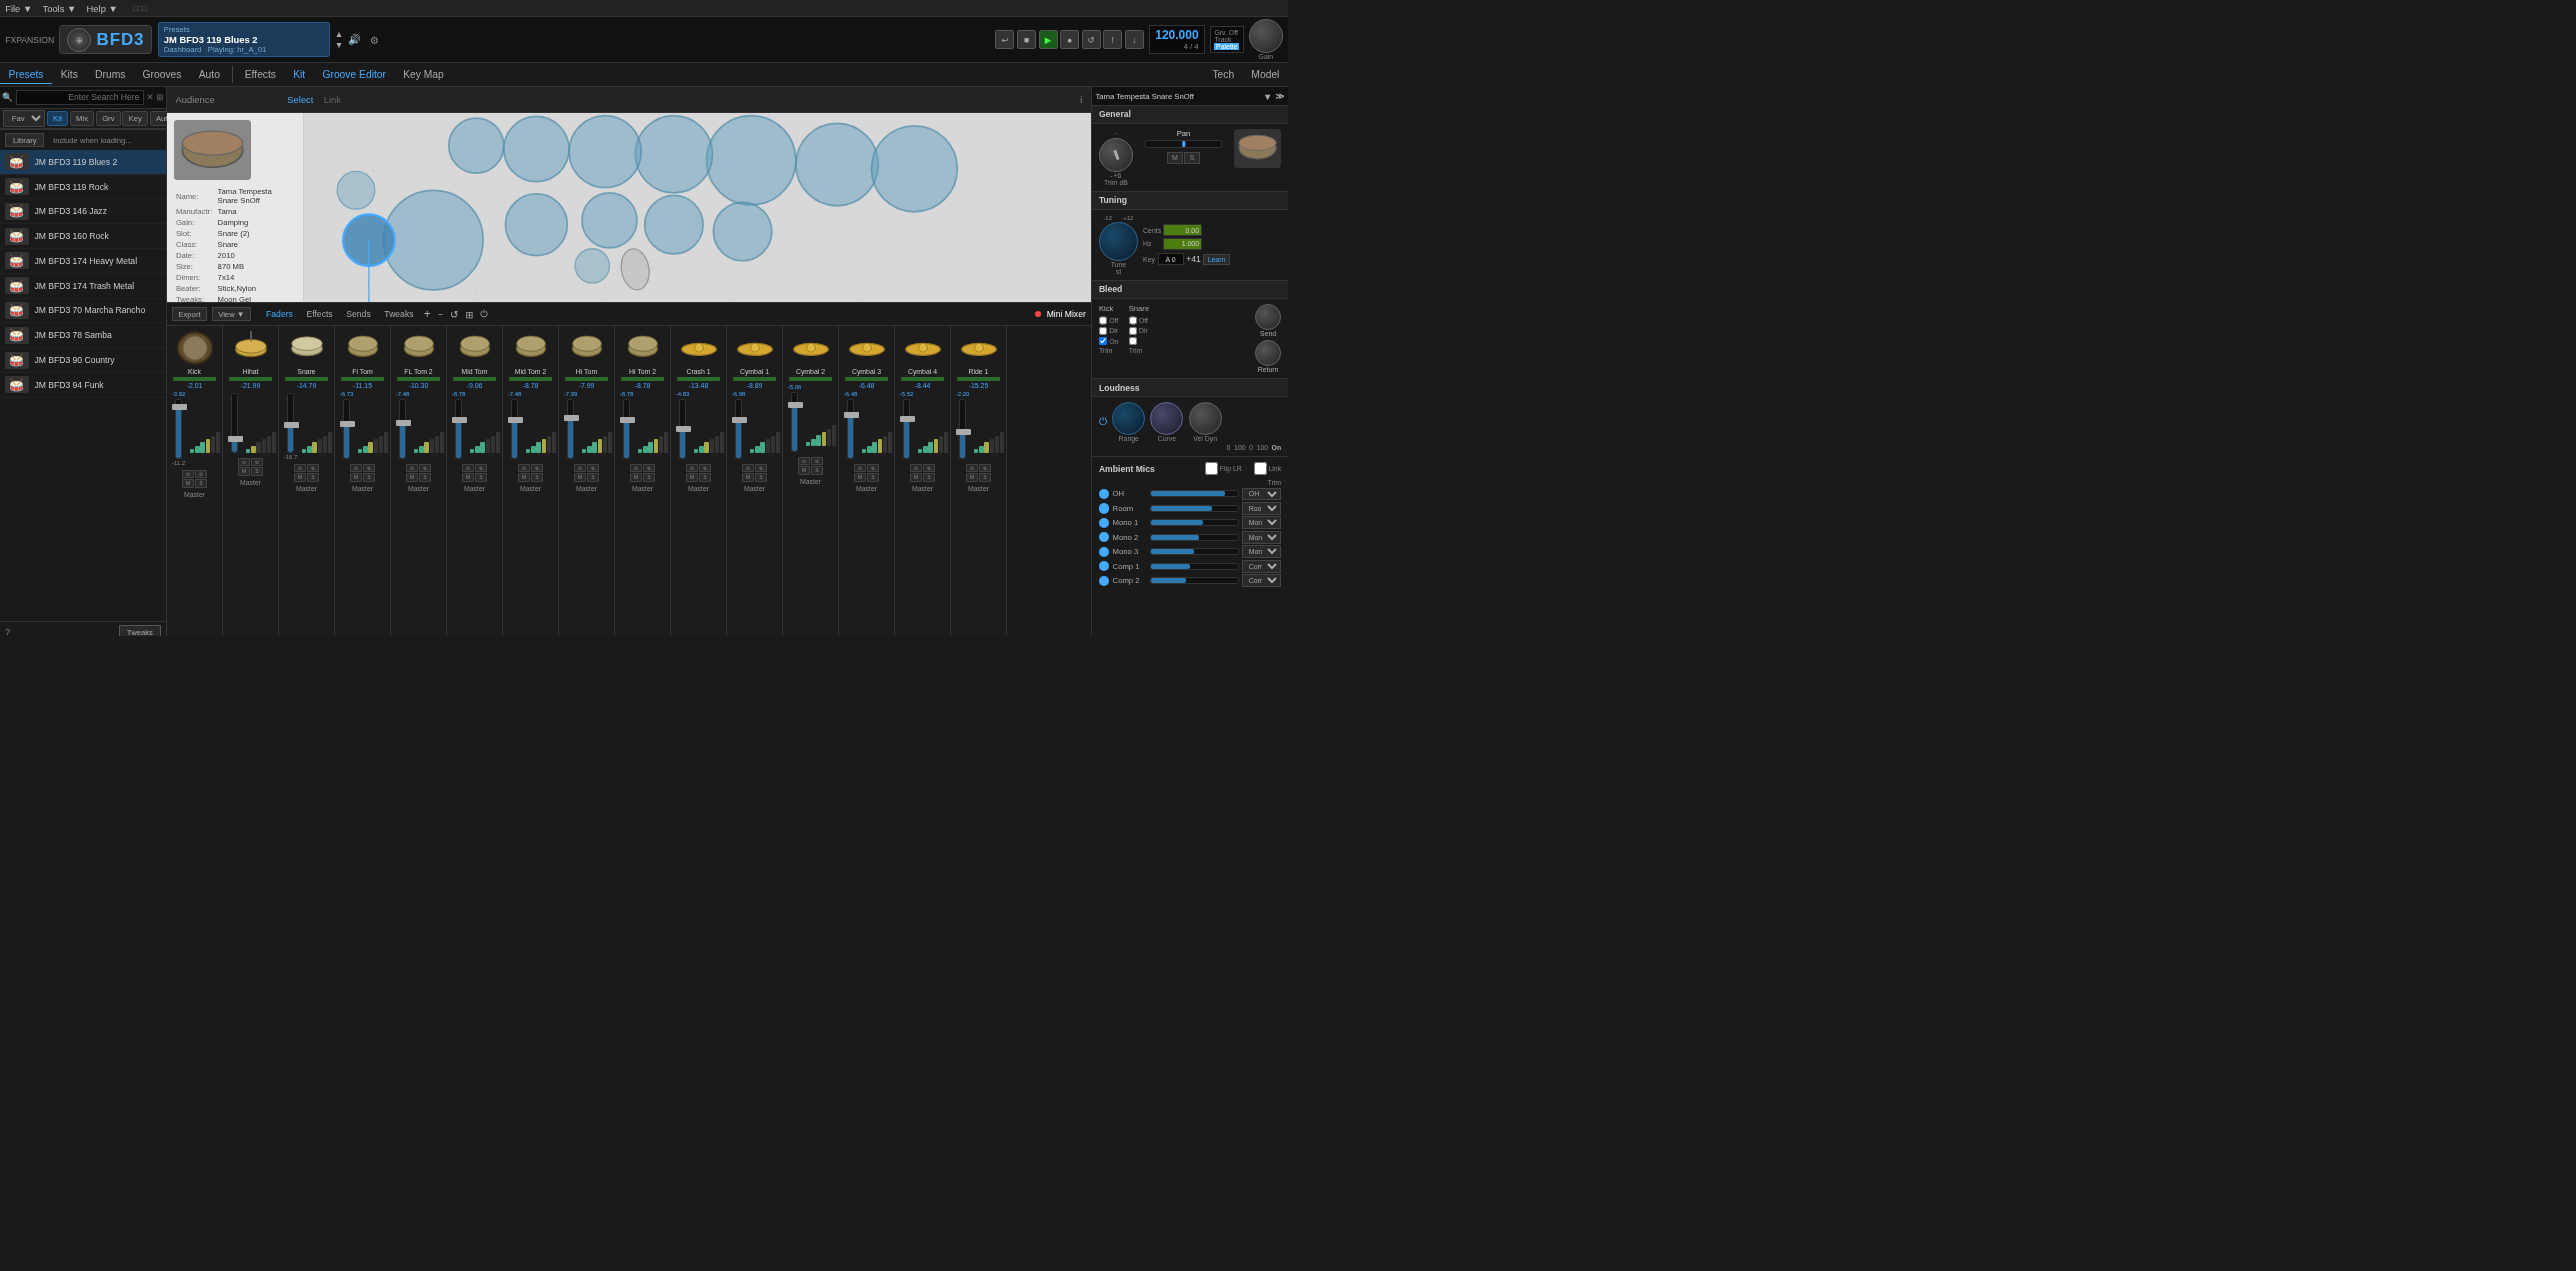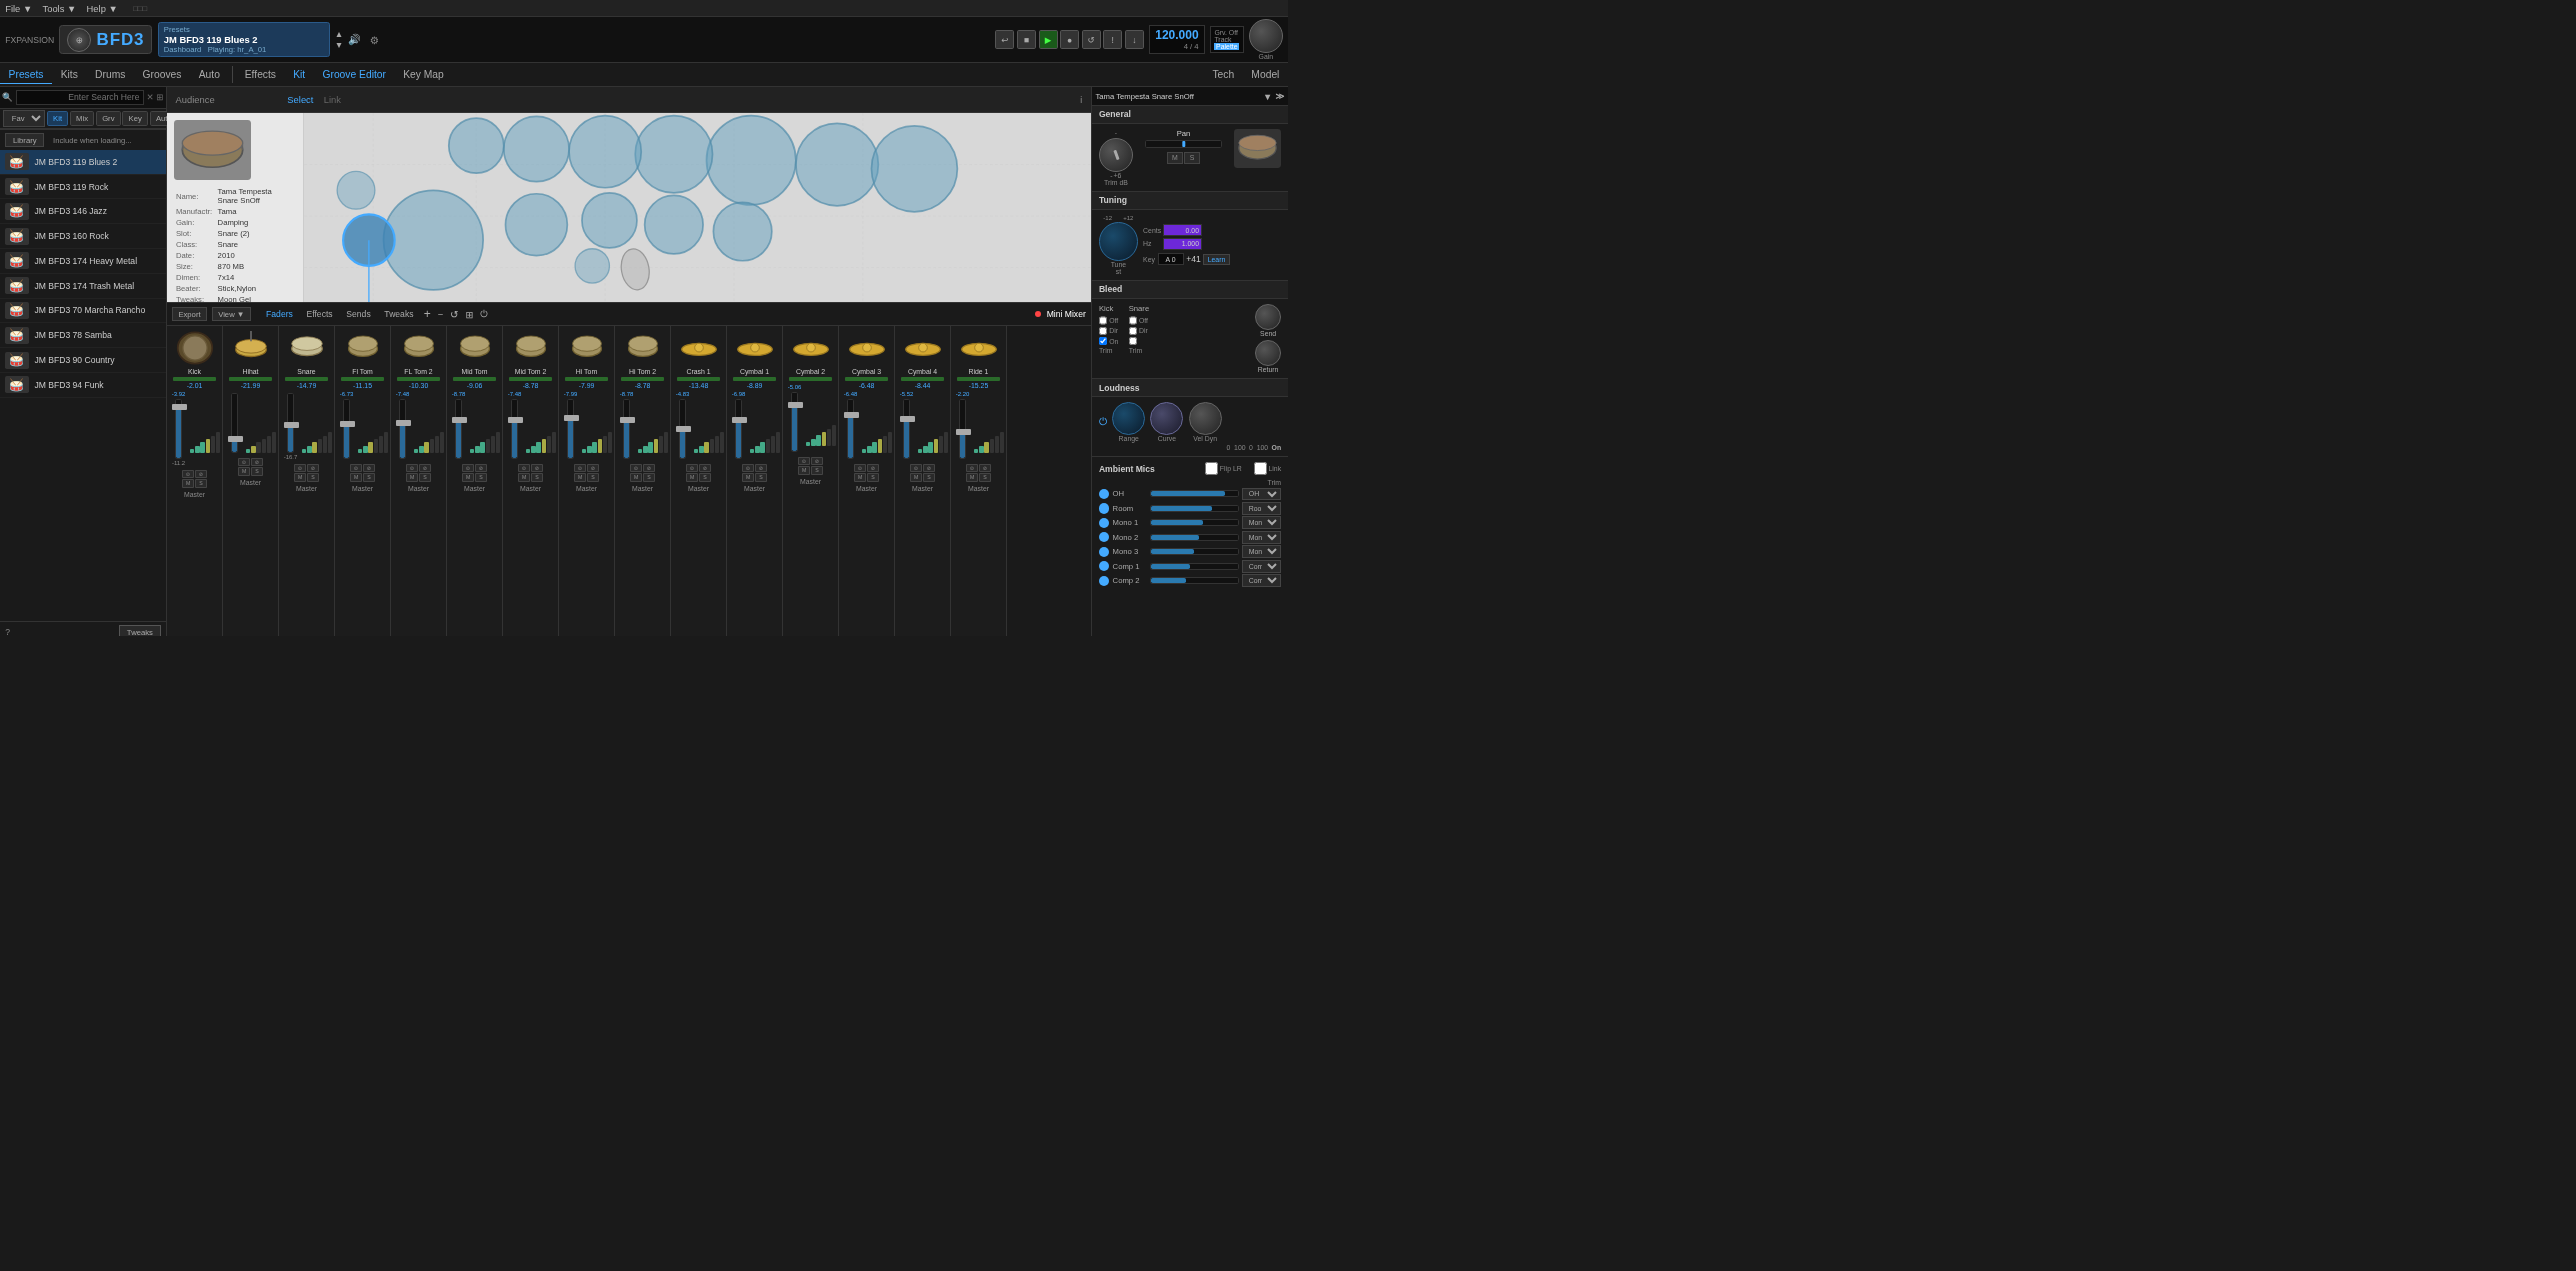--- a/index.html
+++ b/index.html
@@ -113,21 +113,21 @@
     .drum-thumb { width: 47px; height: 39px; background: #333; border-radius: 3.4px; display: flex; align-items: center; justify-content: center; font-size: 17px; margin-left: auto; }
     .trim-label { color: #888; font-size: 6.9px; text-align: center; }
 
     
     .tuning-section { padding: 5.2px 6.9px; border-bottom: 0.9px solid #333; }
     .tuning-row { display: flex; align-items: center; gap: 5.2px; }
     .tune-knob { width: 39px; height: 39px; background: radial-gradient(circle at 35% 35%, #1a4a6a, #0a1a2a); border-radius: 50%; border: 1.7px solid #2a6a9a; cursor: pointer; }
     .tune-inputs { display: flex; flex-direction: column; gap: 1.7px; }
     .tune-input-row { display: flex; align-items: center; gap: 2.6px; }
     .tune-input-label { color: #888; font-size: 6.9px; width: 17px; }
-    .tune-input { width: 39px; height: 12px; background: #6d28d9; border: 0.9px solid #333; color: #ccc; font-size: 6.9px; text-align: right; padding: 0 1.7px; }
+    .tune-input { width: 39px; height: 12px; background: #4d7c0f; border: 0.9px solid #333; color: #ccc; font-size: 6.9px; text-align: right; padding: 0 1.7px; }
     .learn-btn { background: #2a2a2a; border: 0.9px solid #444; color: #4af; font-size: 6.9px; padding: 0.9px 3.4px; cursor: pointer; }
     .key-row { display: flex; align-items: center; gap: 2.6px; }
     .key-label { color: #888; font-size: 6.9px; }
     .key-input { width: 26px; height: 12px; background: #0a0a0a; border: 0.9px solid #333; color: #ccc; font-size: 6.9px; text-align: center; }
     .key-plus { color: #ccc; font-size: 8.6px; }
 
     
     .bleed-section { padding: 5.2px 6.9px; border-bottom: 0.9px solid #333; }
     .bleed-row { display: flex; gap: 10.3px; }
     .bleed-col { display: flex; flex-direction: column; gap: 1.7px; }

